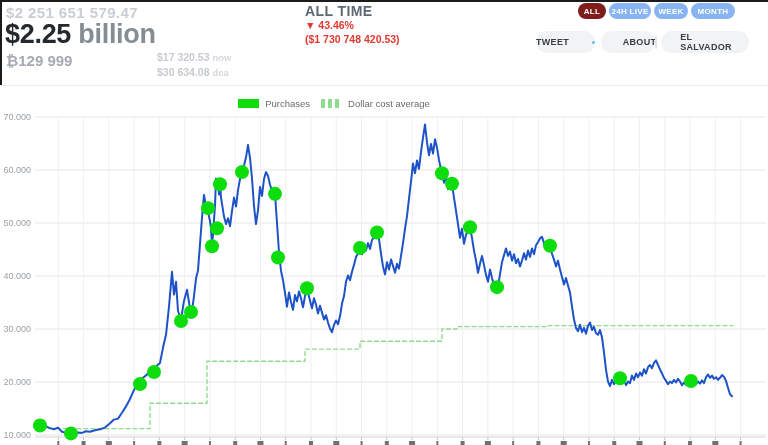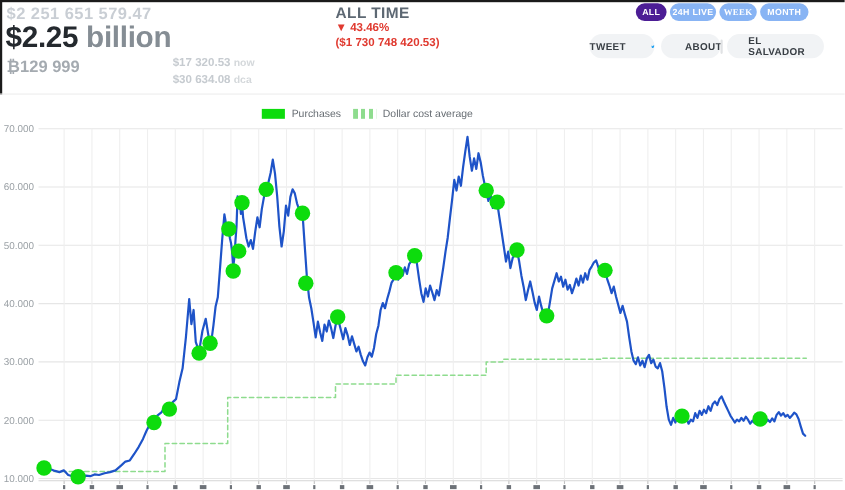--- a/index.html
+++ b/index.html
@@ -24,21 +24,21 @@
   #alltime-block{left:305px;top:4px;line-height:14px;}
   #alltime-label{font-size:14px;font-weight:700;color:#5d6873;letter-spacing:.4px;}
   .red-line{font-size:10.5px;font-weight:700;color:#e03a30;}
   
   .range-pill{
     top:3px;height:16px;border-radius:8px;color:#fff;
     font-size:8px;font-weight:700;letter-spacing:.3px;
     display:flex;align-items:center;justify-content:center;
     background:#88b4f4;cursor:pointer;
   }
-  .range-pill.active{background:#4c1d95;}
+  .range-pill.active{background:#7f1d1d;}
   
   .action-pill{
     top:31px;height:22px;border-radius:11px;background:#f1f3f5;
     font-size:9px;font-weight:700;color:#383e44;letter-spacing:.3px;
     display:flex;align-items:center;justify-content:center;gap:23px;cursor:pointer;
   }
   #divider{top:85px;left:0;width:768px;height:1px;background:#ededed;}
   
   #legend{top:97px;left:0;width:668px;height:13px;display:flex;justify-content:center;align-items:center;gap:11px;}
   .legend-item{display:flex;align-items:center;gap:6px;}
@@ -196,21 +196,21 @@
 </div>
 
 <div class="abs" id="alltime-block">
   <div id="alltime-label">ALL TIME</div>
   <div class="red-line">▼ 43.46%</div>
   <div class="red-line">($1 730 748 420.53)</div>
 </div>
 
 <div class="abs range-pill active" style="left:578px;width:28px;">ALL</div>
 <div class="abs range-pill" style="left:609px;width:42px;">24H LIVE</div>
-<div class="abs range-pill" style="left:654px;width:34px;font-family:Liberation Serif, serif;">WEEK</div>
+<div class="abs range-pill" style="left:654px;width:34px;">WEEK</div>
 <div class="abs range-pill" style="left:691px;width:44px;">MONTH</div>
 
 <div class="abs action-pill" style="left:536px;width:59px;">
   <span>TWEET</span>
   <svg width="13" height="13" viewBox="0 0 24 24">
       <path fill="#1da1f2" d="M23.953 4.57a10 10 0 01-2.825.775 4.958 4.958 0 002.163-2.723c-.951.555-2.005.959-3.127 1.184a4.92 4.92 0 00-8.384 4.482C7.69 8.095 4.067 6.13 1.64 3.162a4.822 4.822 0 00-.666 2.475c0 1.71.87 3.213 2.188 4.096a4.904 4.904 0 01-2.228-.616v.06a4.923 4.923 0 003.946 4.827 4.996 4.996 0 01-2.212.085 4.936 4.936 0 004.604 3.417 9.867 9.867 0 01-6.102 2.105c-.39 0-.779-.023-1.17-.067a13.995 13.995 0 007.557 2.209c9.053 0 13.998-7.496 13.998-13.985 0-.21 0-.42-.015-.63A9.935 9.935 0 0024 4.59z"></path>
     </svg>
 </div>
 <div class="abs action-pill" style="left:601px;width:54px;">
   <svg width="9" height="12" viewBox="0 0 9 12">

